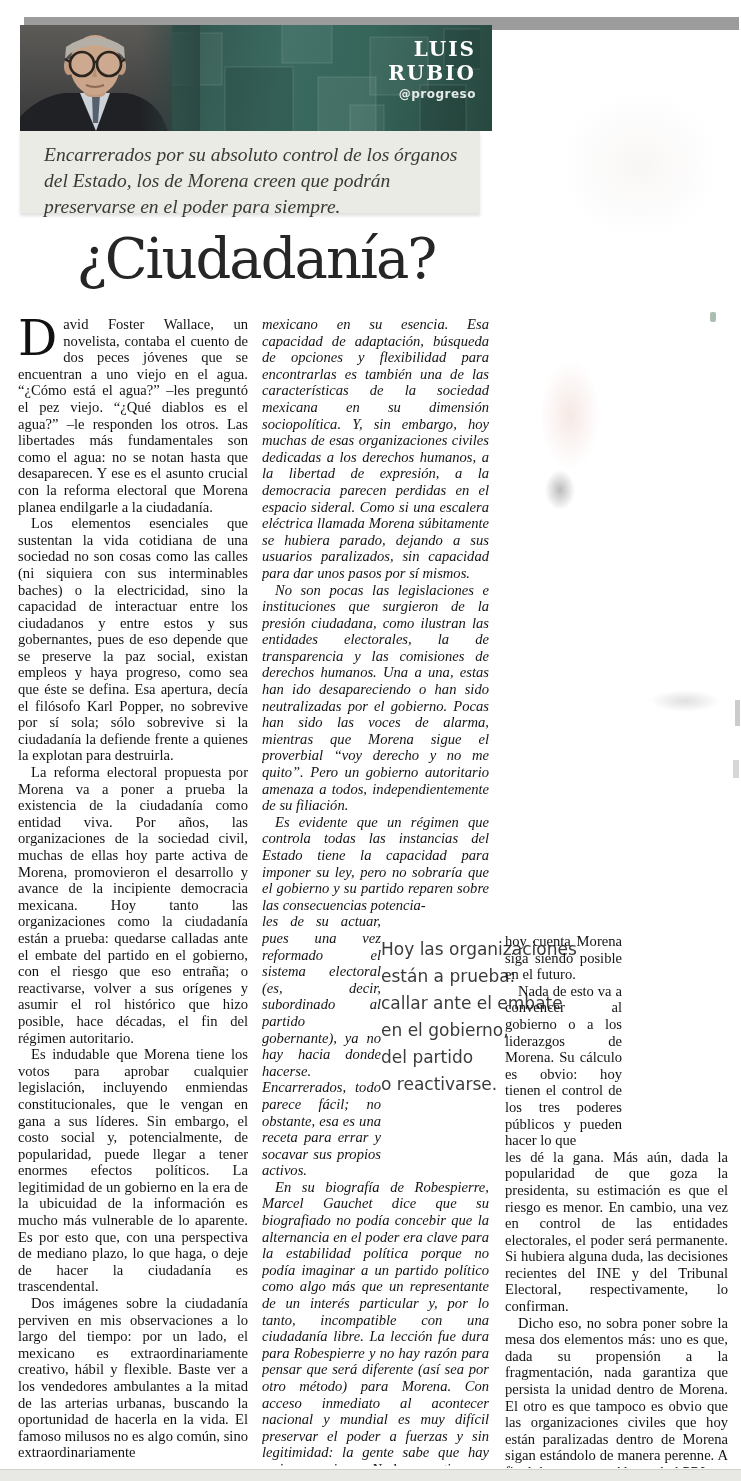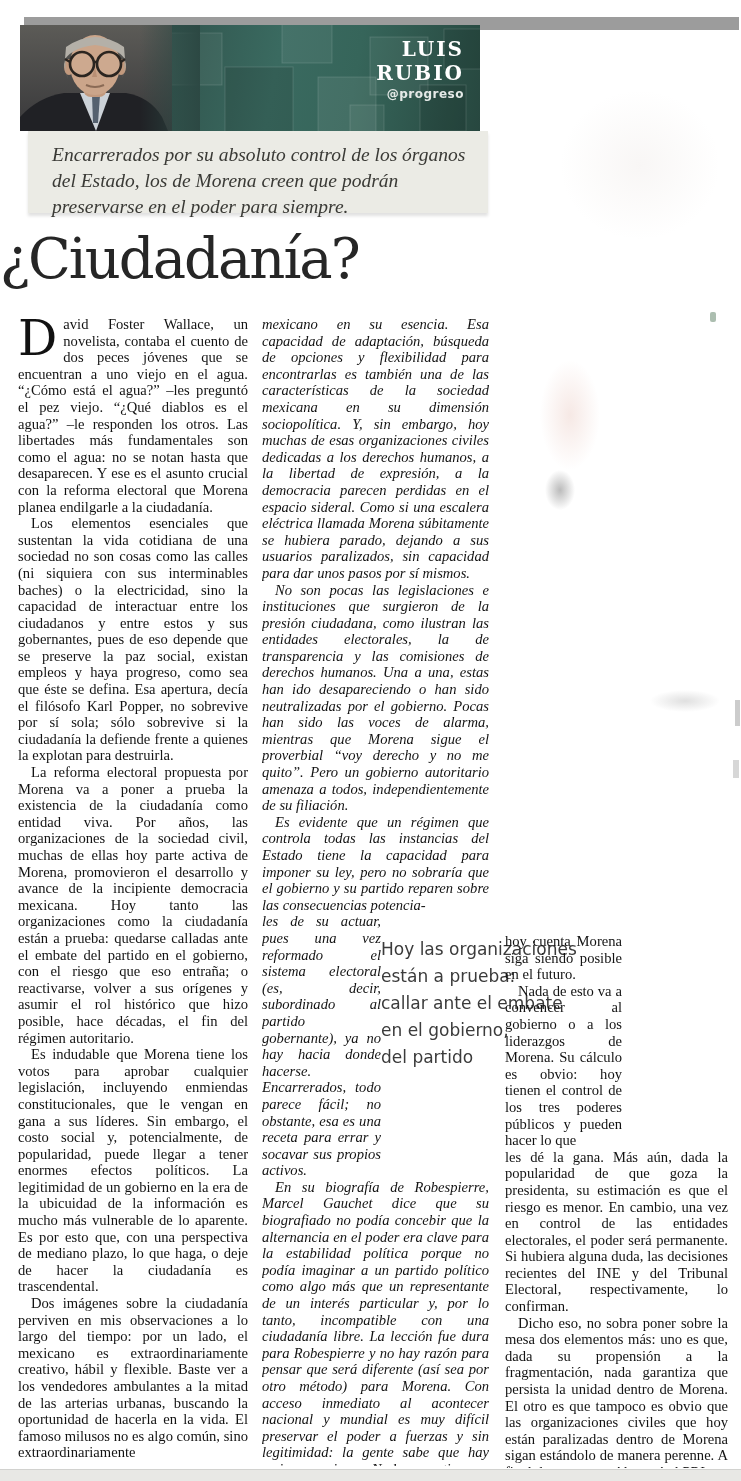--- a/index.html
+++ b/index.html
@@ -2,34 +2,34 @@
 <html lang="es"><head>
 <meta charset="utf-8">
 <style>
   html,body{margin:0;padding:0;background:#ffffff;}
   body{width:741px;height:1481px;position:relative;font-family:"Liberation Serif",serif;overflow:hidden;}
 
   .topbar{position:absolute;left:24px;top:17px;width:715px;height:13px;background:#9c9c9c;}
 
   
   .banner{position:absolute;left:20px;top:25px;width:460px;height:106px;overflow:hidden;
-          background:linear-gradient(100deg,#2a2f2d 0%,#2c4843 18%,#3a6a60 55%,#36655a 72%,#27473f 100%);}
+          background:linear-gradient(100deg,#2a2f2d 0%,#2c4843 18%,#3a6a60 55%,#36655a 72%,#27473f 100%);padding-left:12px;}
   .banner svg{position:absolute;left:0;top:0;}
   .byline{position:absolute;right:16px;top:12px;text-align:right;color:#ffffff;}
   .byline .bn{font-family:"DejaVu Serif",serif;font-weight:bold;font-size:20px;line-height:24px;letter-spacing:2px;}
   .byline .bh{font-family:"DejaVu Sans",sans-serif;font-weight:bold;font-size:12px;line-height:18px;color:#e4e9e7;letter-spacing:.5px;}
 
   
   .lede{position:absolute;left:20px;top:131px;width:460px;height:82px;background:#ebebe5;
-        box-shadow:0 3px 3px rgba(0,0,0,.12);box-sizing:border-box;padding:11px 20px 0 24px;margin-left:8px;}
+        box-shadow:0 3px 3px rgba(0,0,0,.12);box-sizing:border-box;padding:11px 20px 0 24px;}
   .lede p{margin:0;font-style:italic;font-size:19.5px;line-height:26px;color:#3a3a36;
           font-family:"Liberation Serif",serif;}
 
   
-  .headline{position:absolute;left:0;top:226px;width:512px;margin:0;
+  .headline{position:absolute;left:0;top:226px;width:512px;text-align:center;margin:0;
             font-family:"DejaVu Serif",serif;font-weight:normal;font-size:56px;letter-spacing:-2px;color:#262626;}
 
   
   .col{position:absolute;top:316px;font-size:14.6px;line-height:16.6px;color:#131313;
        text-align:justify;hyphens:auto;-webkit-hyphens:auto;overflow:hidden;}
   .col p{margin:0;text-indent:13px;}
   .col p.noindent{text-indent:0;}
   #col1{left:18px;width:230px;height:1150px;}
   #col2{left:262px;width:227px;height:1150px;font-style:italic;}
   #col3{left:505px;top:933px;width:223px;height:535px;}
@@ -133,20 +133,21 @@
   <p class="noindent narrow-left">les de su actuar, pues una vez reformado el sistema electoral (es, decir, subordinado al partido gobernante), ya no hay hacia donde hacerse. Encarrerados, todo parece fácil; no obstante, esa es una receta para errar y socavar sus propios activos.</p>
   <p>En su biografía de Robespierre, Marcel Gauchet dice que su biografiado no podía concebir que la alternancia en el poder era clave para la estabilidad política porque no podía imaginar a un partido político como algo más que un representante de un interés particular y, por lo tanto, incompatible con una ciudadanía libre. La lección fue dura para Robespierre y no hay razón para pensar que será diferente (así sea por otro método) para Morena. Con acceso inmediato al acontecer nacional y mundial es muy difícil preservar el poder a fuerzas y sin legitimidad: la gente sabe que hay mejores opciones. Nada garantiza que el control o legitimidad con que</p>
 </div>
 
 <div class="pullquote">
   <div>Hoy las organizaciones</div>
   <div>están a prueba:</div>
   <div>callar ante el embate</div>
   <div>en el gobierno,</div>
   <div>del partido</div>
+  <div>o reactivarse.</div>
 </div>
 
 <div class="col" id="col3">
   <p class="noindent narrow-right">hoy cuenta Morena siga siendo posible en el futuro.</p>
   <p class="narrow-right">Nada de esto va a convencer al gobierno o a los liderazgos de Morena. Su cálculo es obvio: hoy tienen el control de los tres poderes públicos y pueden hacer lo que</p>
   <p class="noindent">les dé la gana. Más aún, dada la popularidad de que goza la presidenta, su estimación es que el riesgo es menor. En cambio, una vez en control de las entidades electorales, el poder será permanente. Si hubiera alguna duda, las decisiones recientes del INE y del Tribunal Electoral, respectivamente, lo confirman.</p>
   <p>Dicho eso, no sobra poner sobre la mesa dos elementos más: uno es que, dada su propensión a la fragmentación, nada garantiza que persista la unidad dentro de Morena. El otro es que tampoco es obvio que las organizaciones civiles que hoy están paralizadas dentro de Morena sigan estándolo de manera perenne. A final de cuentas, así le pasó al PRI.</p>
 </div>
 
 <div class="artifact smudge3"></div>

